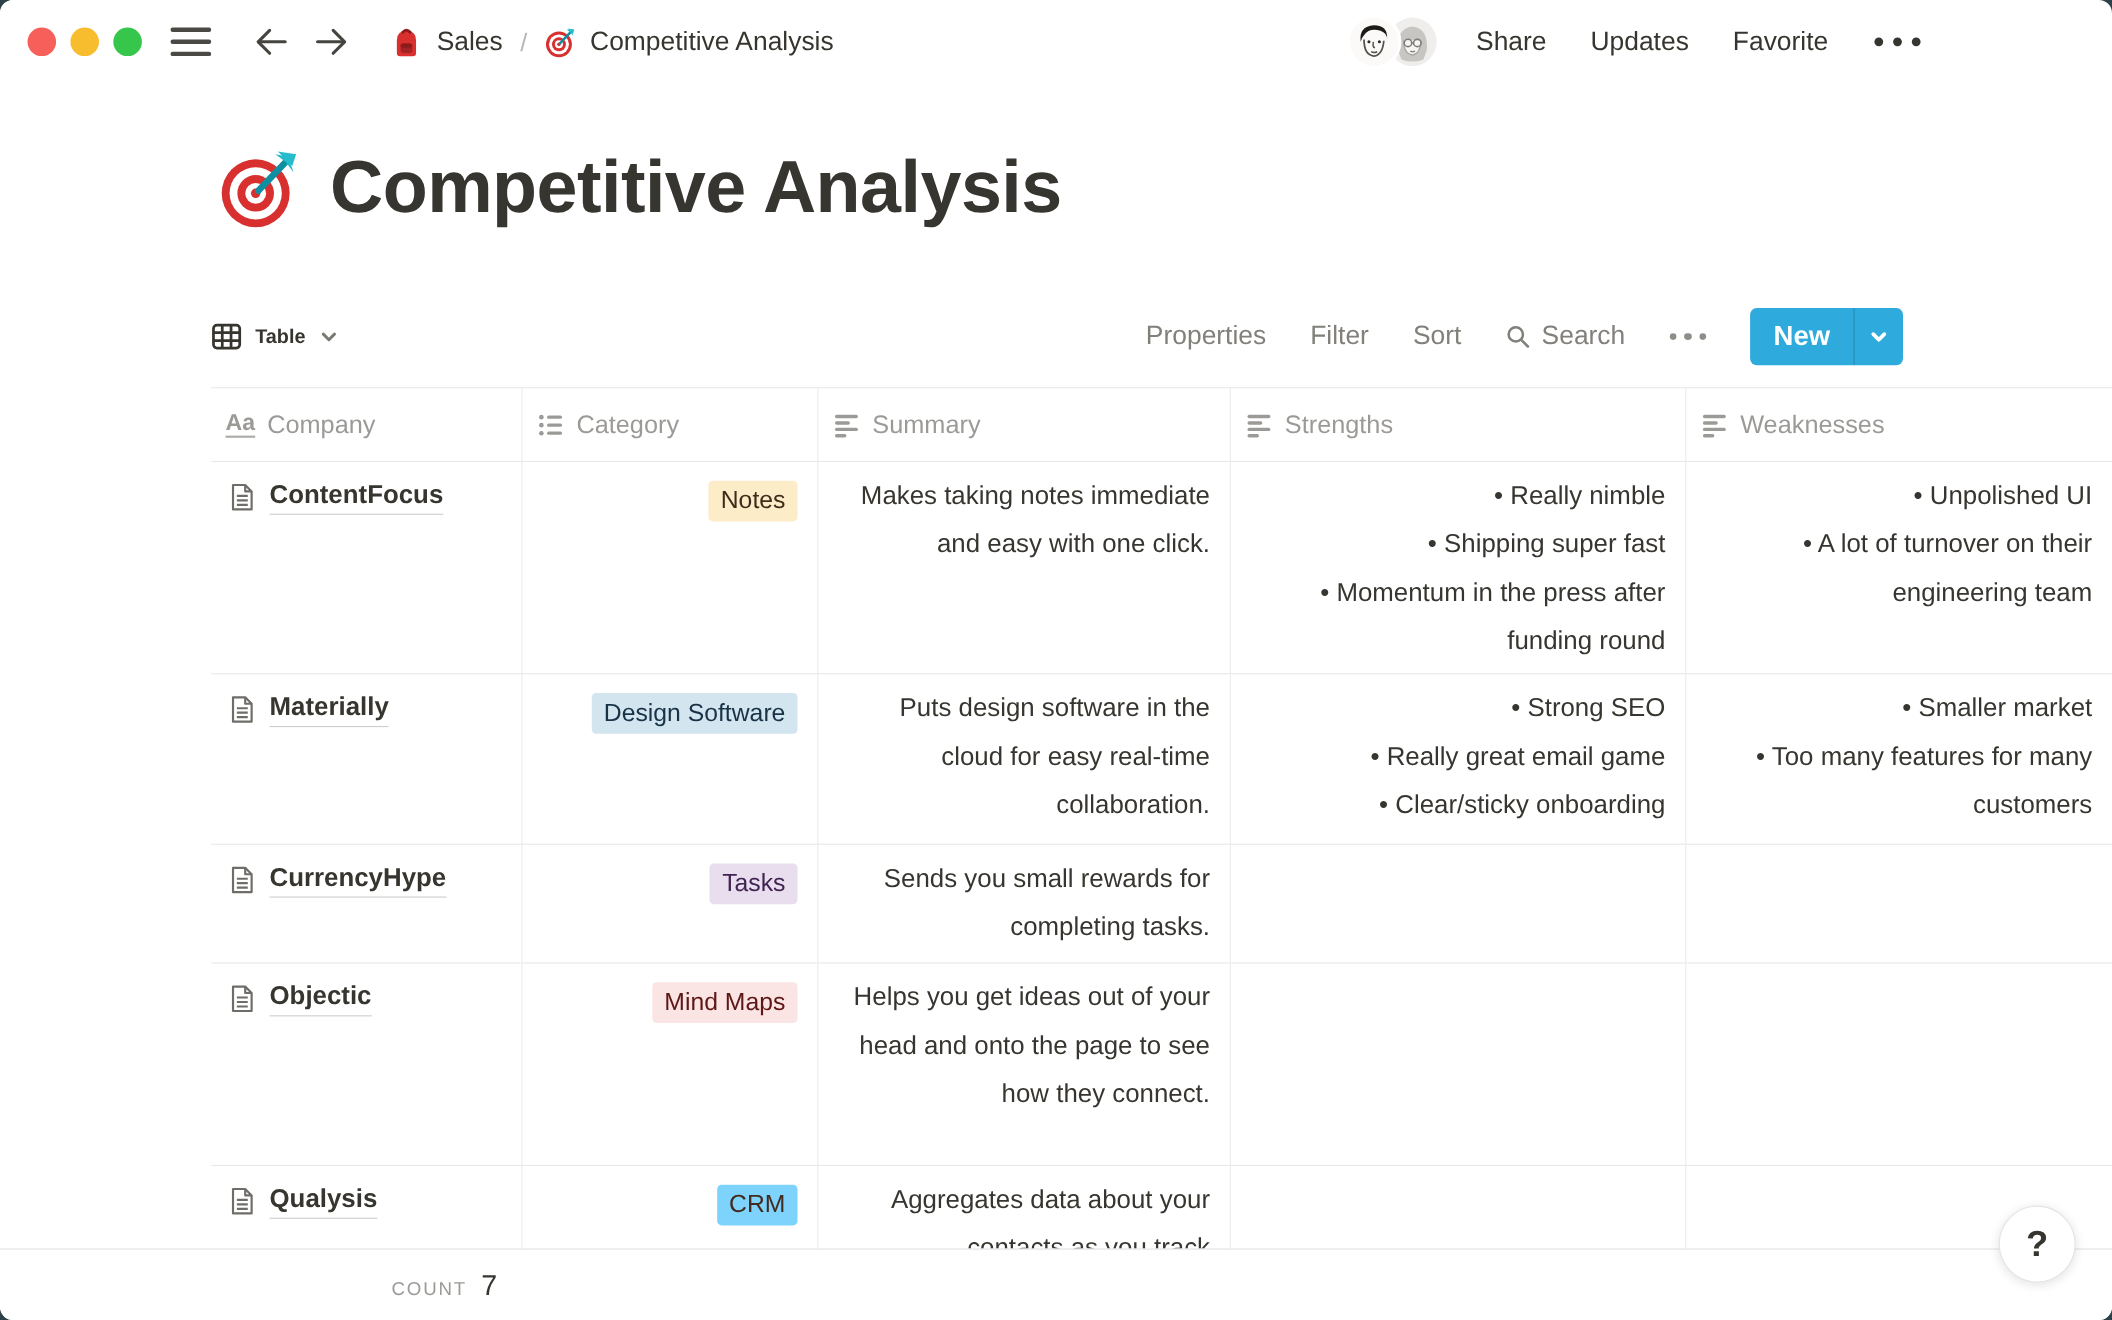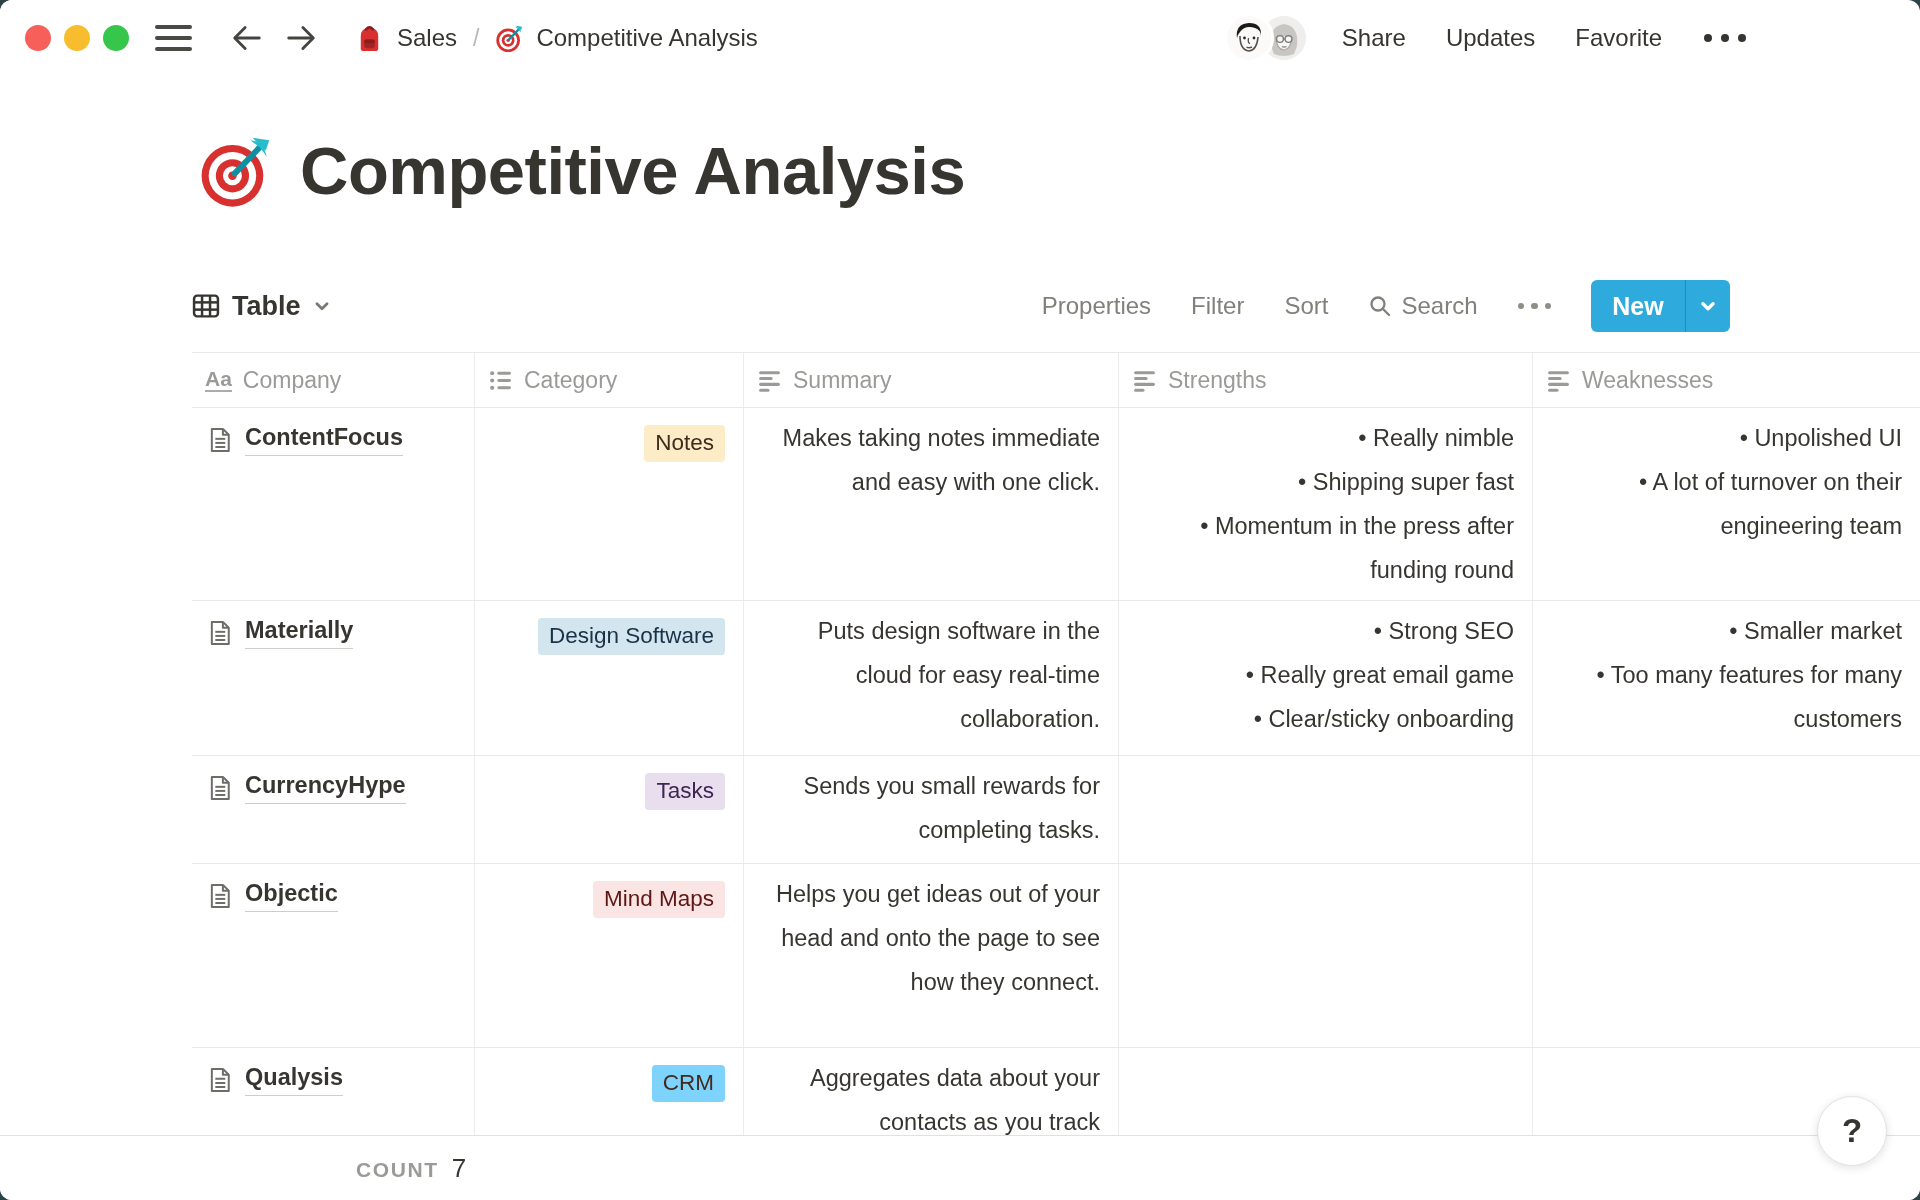--- a/index.html
+++ b/index.html
@@ -49,36 +49,36 @@
   .top-more{display:flex;gap:9px;margin-left:42px;cursor:pointer;align-items:center;height:40px;}
   .top-more i{width:8px;height:8px;border-radius:50%;background:#37352F;}
   
   .title-row{position:absolute;left:198px;top:132px;display:flex;align-items:center;gap:26px;}
   .title-emoji{width:76px;height:76px;display:flex;}
   h1.page-title{font-size:67px;font-weight:700;letter-spacing:-0.5px;color:var(--ink);}
   
   .viewbar{position:absolute;left:192px;top:280px;width:1538px;height:52px;display:flex;align-items:center;}
   .viewswitch{display:flex;align-items:center;gap:12px;cursor:pointer;}
   .viewswitch svg.grid{width:28px;height:28px;stroke:#37352F;stroke-width:2.4;fill:none;}
-  .viewswitch .vlabel{font-size:27px;font-weight:600;color:var(--ink);}
+  .viewswitch .vlabel{font-size:18px;font-weight:600;color:var(--ink);}
   .viewswitch svg.chev{width:18px;height:18px;stroke:#7A7872;stroke-width:2.4;fill:none;stroke-linecap:round;stroke-linejoin:round;}
   .vb-right{margin-left:auto;display:flex;align-items:center;gap:40px;}
   .vb-item{font-size:24px;color:var(--ink-soft);cursor:pointer;display:flex;align-items:center;gap:9px;}
   .vb-item svg{width:24px;height:24px;stroke:var(--ink-soft);stroke-width:2.3;fill:none;stroke-linecap:round;}
   .vb-more{display:flex;gap:7px;cursor:pointer;align-items:center;height:30px;}
   .vb-more i{width:6.5px;height:6.5px;border-radius:50%;background:#8F8D88;}
   .new-btn{display:flex;align-items:stretch;background:var(--blue);border-radius:6px;height:52px;width:139px;cursor:pointer;overflow:hidden;}
   .new-btn .nlabel{flex:1;display:flex;align-items:center;justify-content:center;color:#fff;font-size:25px;font-weight:700;}
   .new-btn .nsplit{width:1px;background:rgba(0,0,0,0.18);margin:0;}
   .new-btn .nchev{width:44px;display:flex;align-items:center;justify-content:center;}
   .new-btn .nchev svg{width:18px;height:18px;stroke:#fff;stroke-width:3;fill:none;stroke-linecap:round;stroke-linejoin:round;}
   
   .table{position:absolute;left:192px;top:352px;width:1728px;}
   .thead,.trow{display:grid;grid-template-columns:282px 269px 375px 414px 388px;}
-  .thead{border-top:1px solid var(--line);border-bottom:1px solid var(--line);height:56px;}
+  .thead{border-top:1px solid var(--line);border-bottom:1px solid var(--line);height:68px;}
   .hcell{display:flex;align-items:center;padding-left:13px;gap:11px;color:var(--ink-faint);font-size:23px;cursor:pointer;}
   .hcell + .hcell{border-left:1px solid var(--line2);}
   .hcell .aa{font-size:21px;font-weight:600;color:#9B9A97;border-bottom:2px solid #AEACA8;line-height:1.05;}
   .hcell svg{width:25px;height:25px;}
   .trow{border-bottom:1px solid var(--line);}
   .cell{padding:8px 18px 8px 14px;font-size:23.5px;line-height:44px;color:var(--ink);text-align:right;}
   .cell + .cell{border-left:1px solid var(--line2);}
   .cell.c-title{display:flex;align-items:flex-start;gap:11px;padding-top:13px;cursor:pointer;}
   .cell.c-title svg{width:28px;height:28px;flex:none;margin-top:5px;}
   .cell.c-title .pname{font-weight:600;font-size:23.5px;line-height:1.4;border-bottom:1.5px solid #CFCDC9;padding-bottom:1px;}
@@ -88,21 +88,21 @@
   .trow:nth-child(2){min-height:155px;}
   .trow:nth-child(3){min-height:108px;}
   .trow:nth-child(4){min-height:184px;}
   .trow:nth-child(5){min-height:118px;}
   
   .tfooter{
     position:absolute;left:0;top:1135px;width:1920px;height:65px;background:#fff;
     border-top:1px solid #E2E1DE;z-index:5;display:flex;align-items:center;
   }
   .count{margin-left:356px;display:flex;align-items:baseline;gap:13px;cursor:pointer;}
-  .count .clabel{font-size:21px;letter-spacing:1.6px;color:var(--ink-faint);font-weight:700;}
+  .count .clabel{font-size:17px;letter-spacing:1.6px;color:var(--ink-faint);font-weight:400;}
   .count .cvalue{font-size:26px;color:var(--ink);}
   
   .help{
     position:absolute;left:1817px;top:1096px;width:70px;height:70px;border-radius:50%;
     background:#fff;border:1px solid #E5E3E0;z-index:6;display:flex;align-items:center;justify-content:center;
     box-shadow:0 2px 10px rgba(15,15,15,0.12);cursor:pointer;
     font-size:33px;font-weight:700;color:#37352F;
   }
 </style>
 </head>

